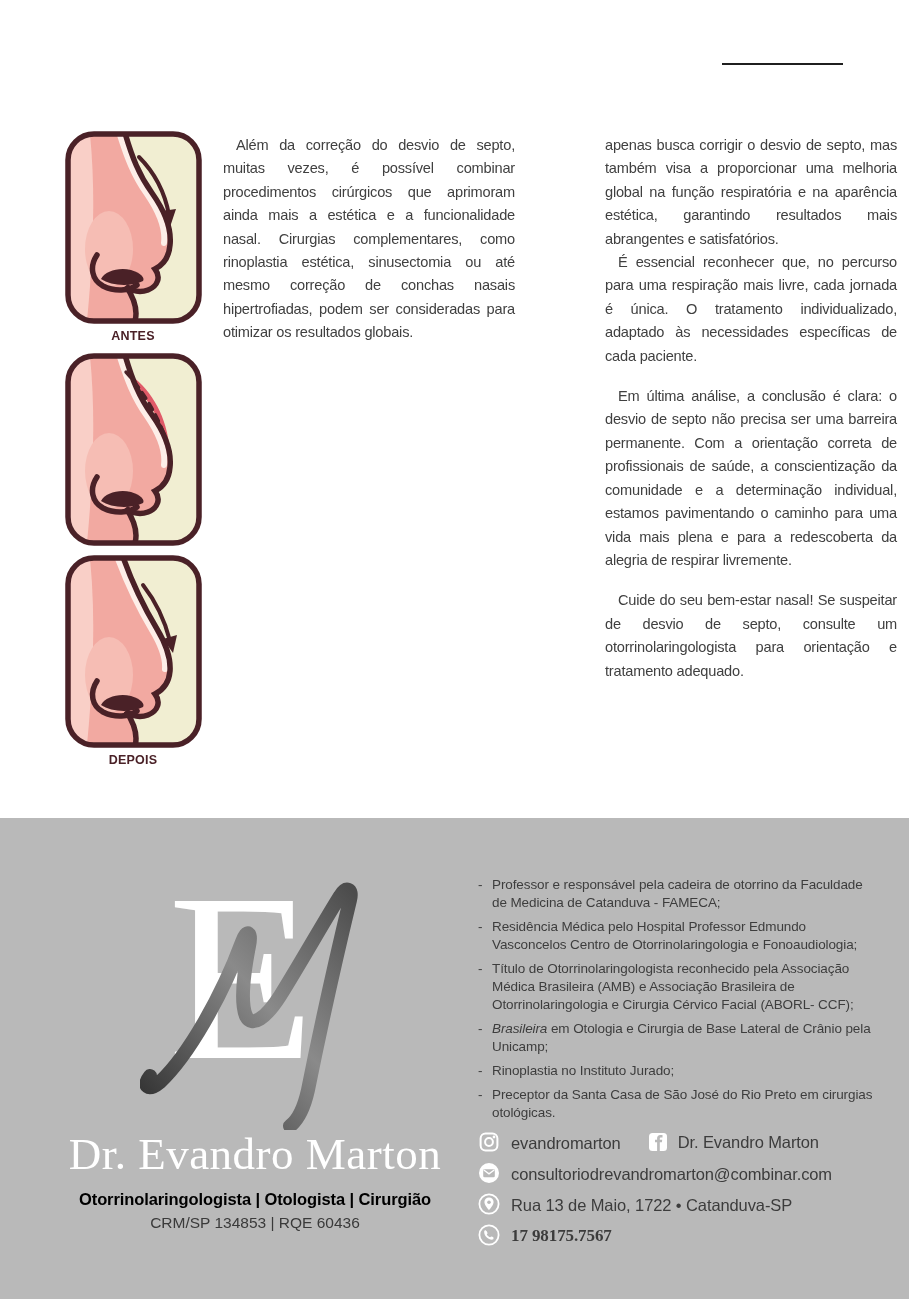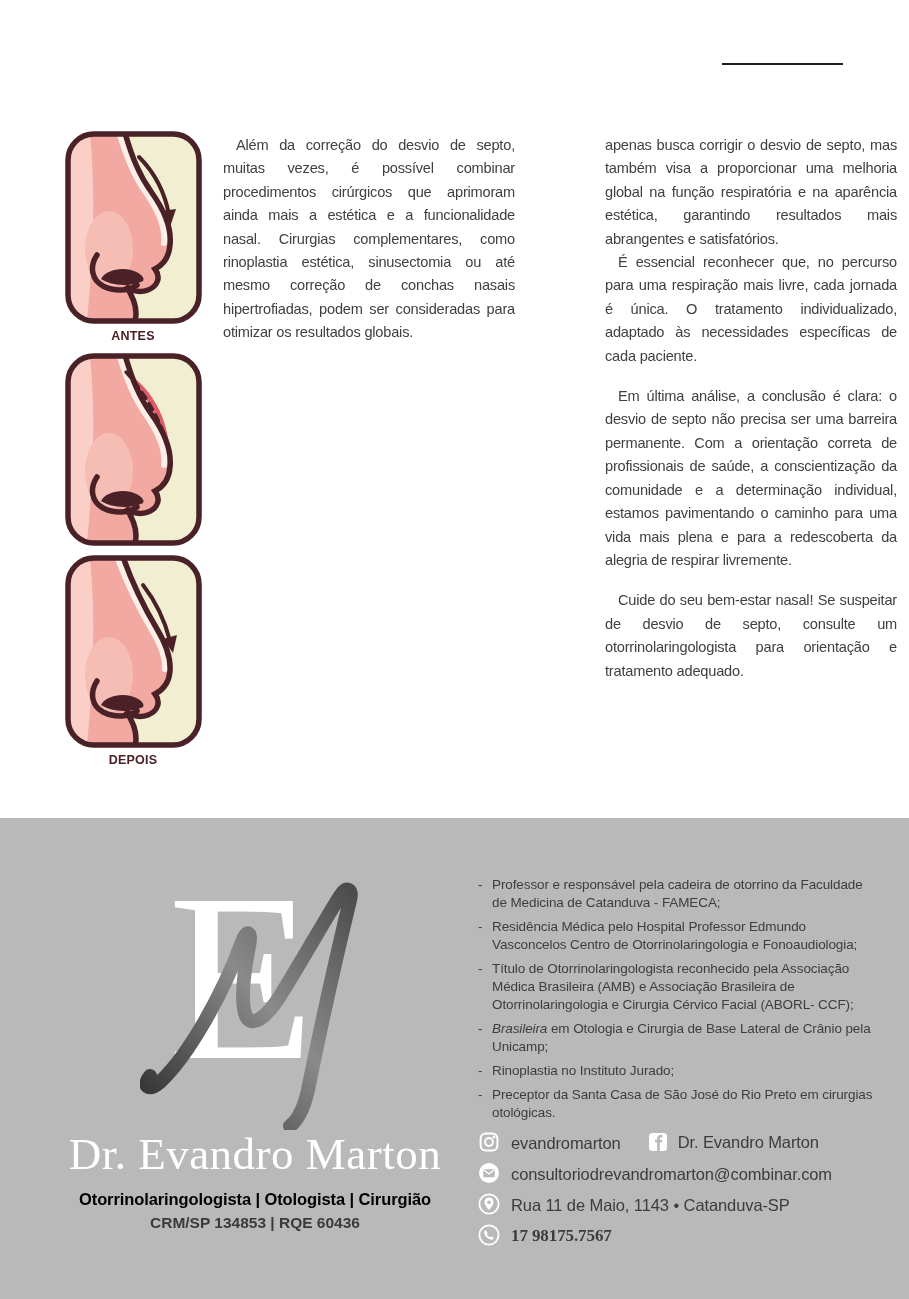--- a/index.html
+++ b/index.html
@@ -41,21 +41,21 @@
     position:absolute;left:30px;top:310px;width:450px;text-align:center;
     font-family:"Liberation Serif", serif;font-size:45px;color:#ffffff;
     letter-spacing:.5px;white-space:nowrap;
   }
   .specialties{
     position:absolute;left:30px;top:372px;width:450px;text-align:center;
     font-size:16.5px;font-weight:bold;color:#000000;letter-spacing:-0.1px;
   }
   .registration{
     position:absolute;left:30px;top:396px;width:450px;text-align:center;
-    font-size:15.5px;font-weight:bold;color:#3a3a3a;
+    font-size:15.5px;font-weight:normal;color:#3a3a3a;
   }
 
   .credentials{
     position:absolute;left:478px;top:58px;width:400px;
     list-style:none;margin:0;padding:0;
     font-size:13.5px;line-height:18px;color:#3d3d3d;letter-spacing:-0.1px;
   }
   .credentials li{display:flex;margin-bottom:6px;}
   .credentials .dash{flex:0 0 14px;}
 
@@ -232,21 +232,21 @@
       </svg>
       <span>consultoriodrevandromarton@combinar.com</span>
     </div>
 
     <div class="contact-row">
       <svg class="cicon" viewBox="0 0 22 22">
         <circle cx="11" cy="11" r="9.6" fill="none" stroke="#ffffff" stroke-width="1.8"></circle>
         <path d="M11,4.6 c-2.6,0 -4.6,2 -4.6,4.5 c0,3.4 4.6,8.1 4.6,8.1 s4.6,-4.7 4.6,-8.1 c0,-2.5 -2,-4.5 -4.6,-4.5 z" fill="#ffffff"></path>
         <circle cx="11" cy="9.2" r="1.8" fill="#b9b9b9"></circle>
       </svg>
-      <span>Rua 11 de Maio, 1143 • Catanduva-SP</span>
+      <span>Rua 13 de Maio, 1722 • Catanduva-SP</span>
     </div>
 
     <div class="contact-row phone-row">
       <svg class="cicon" viewBox="0 0 22 22">
         <circle cx="11" cy="11" r="9.6" fill="none" stroke="#ffffff" stroke-width="1.8"></circle>
         <path d="M7.6,6.3 c-0.6,-0.1 -1.3,0.3 -1.4,1.1 c-0.2,1.8 0.7,4.1 2.4,5.8 c1.7,1.7 4,2.6 5.8,2.4 c0.8,-0.1 1.2,-0.8 1.1,-1.4 l-0.3,-1.2 l-2.1,-0.6 l-0.9,0.9 c-1.1,-0.3 -2.7,-1.6 -3.4,-2.9 l0.8,-1.1 l-0.7,-1.9 z" fill="#ffffff"></path>
       </svg>
       <span>17 98175.7567</span>
     </div>
 

